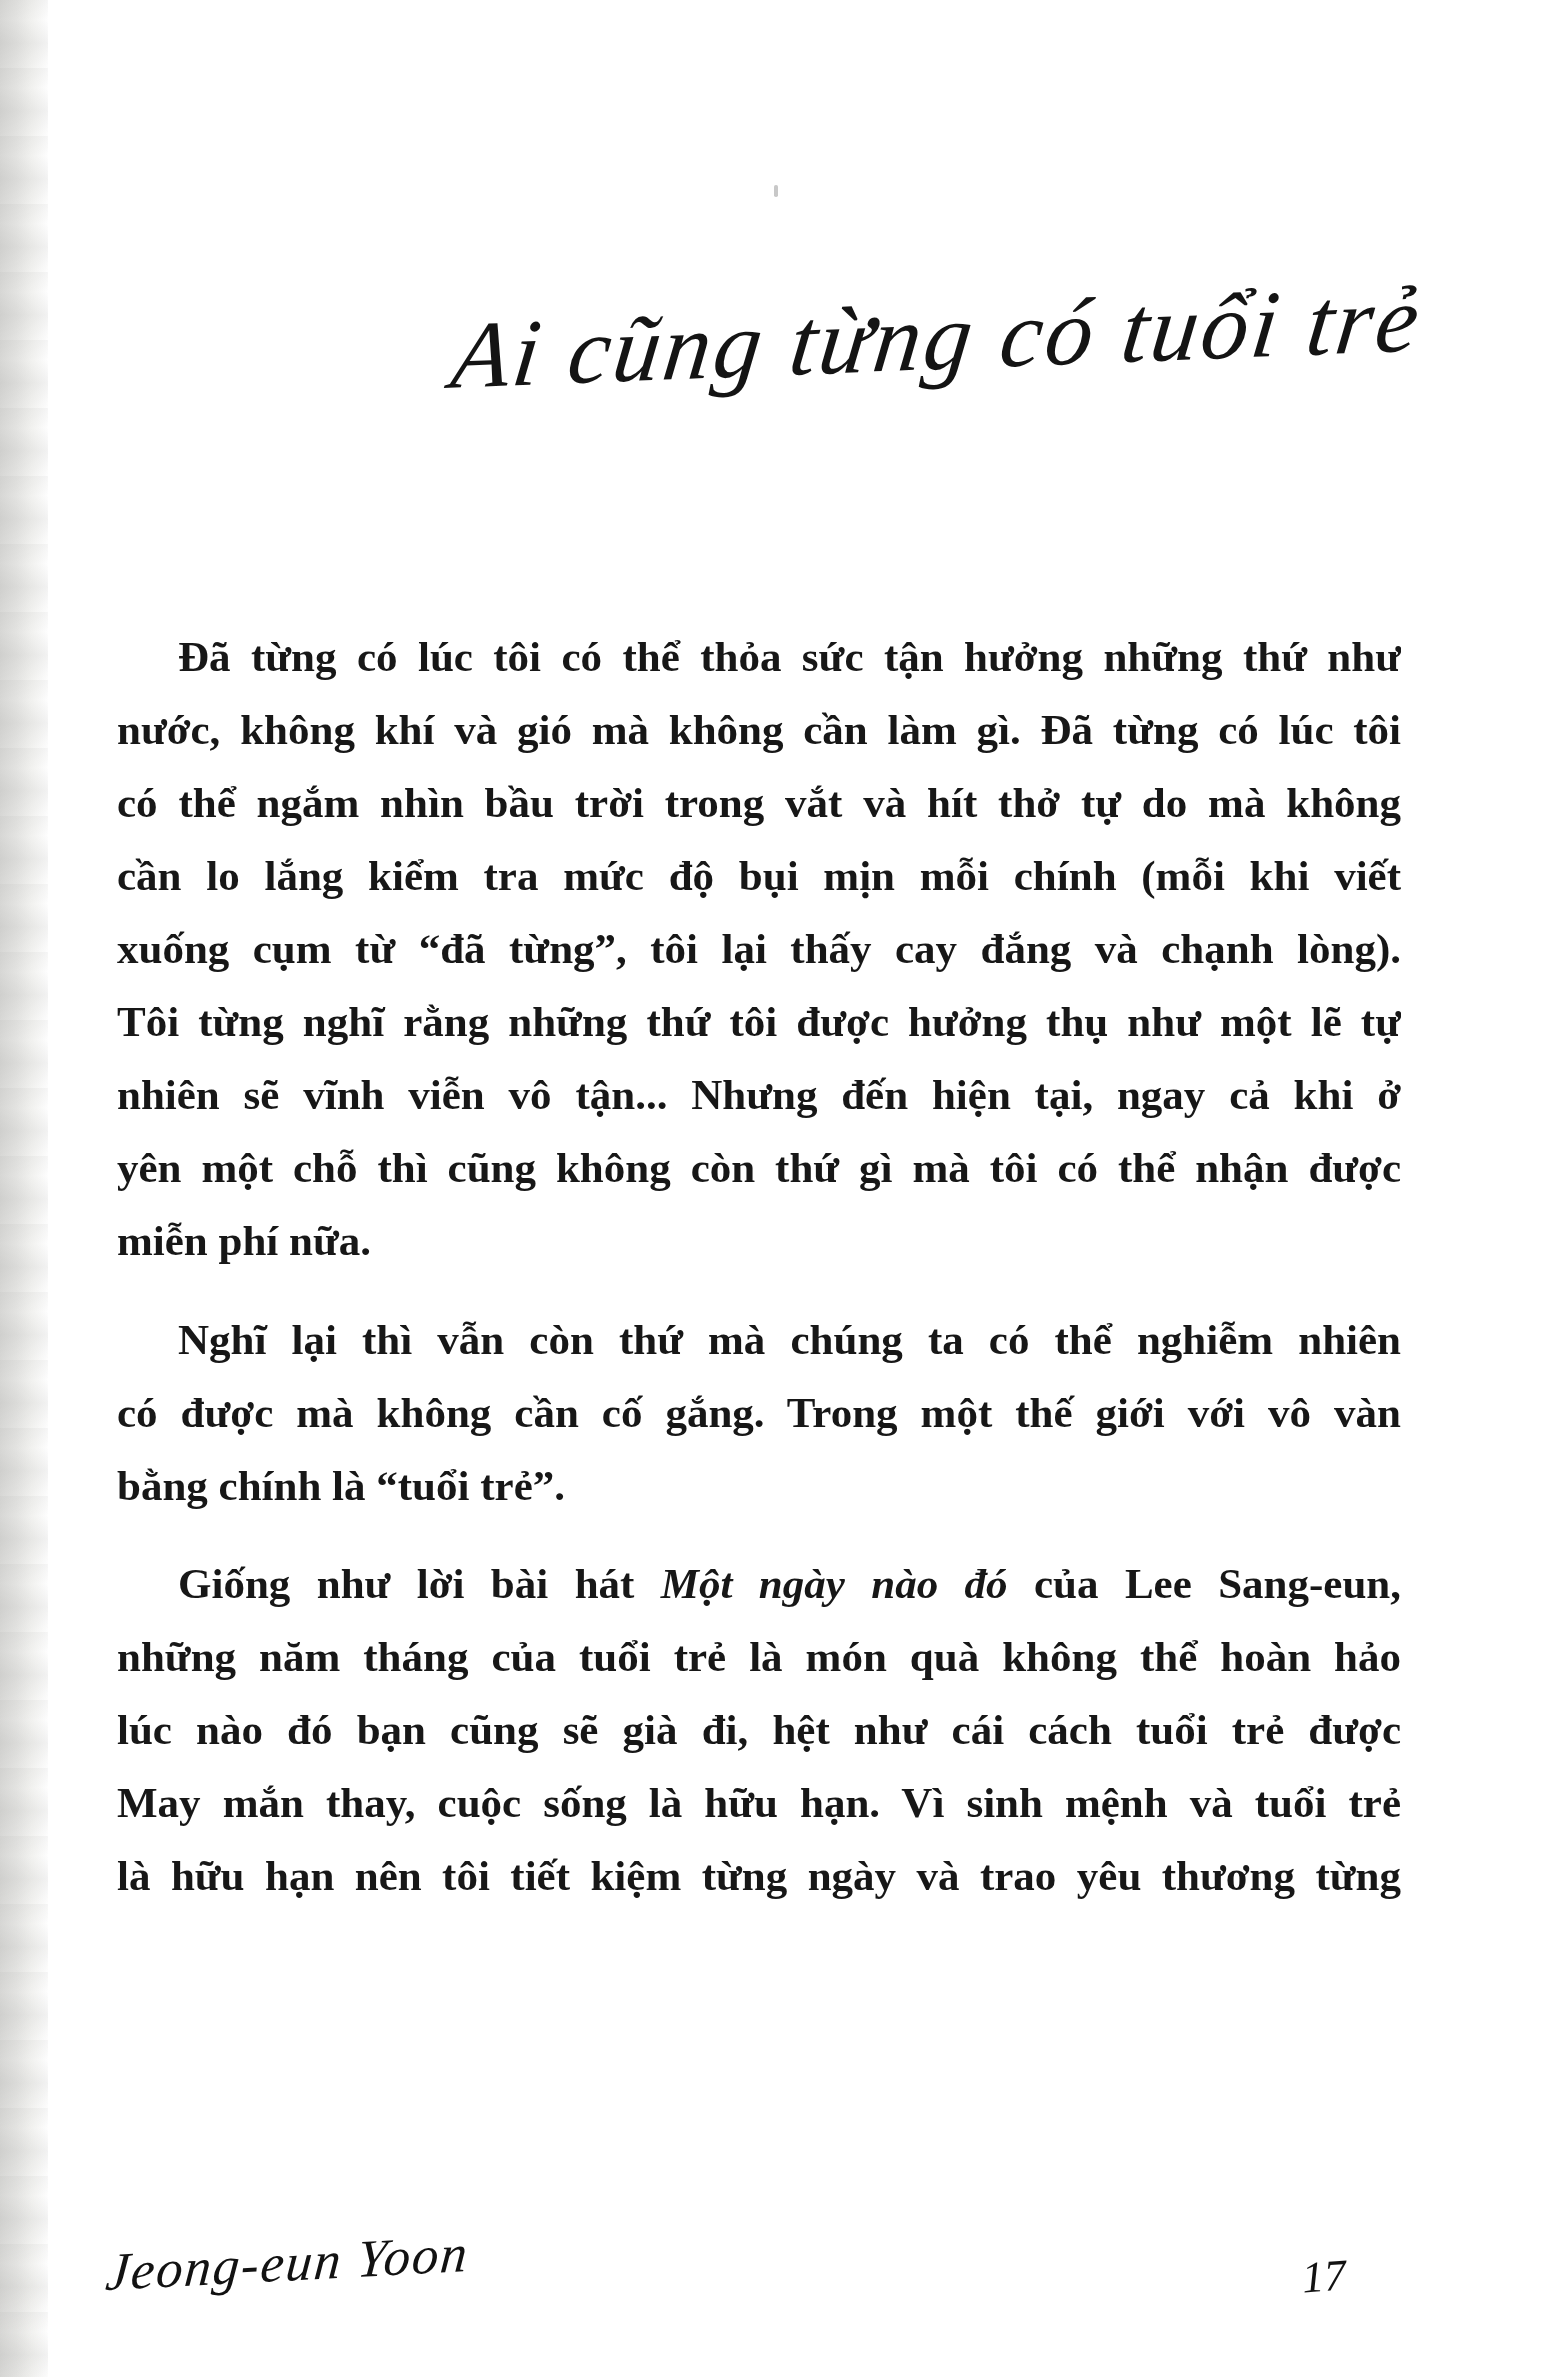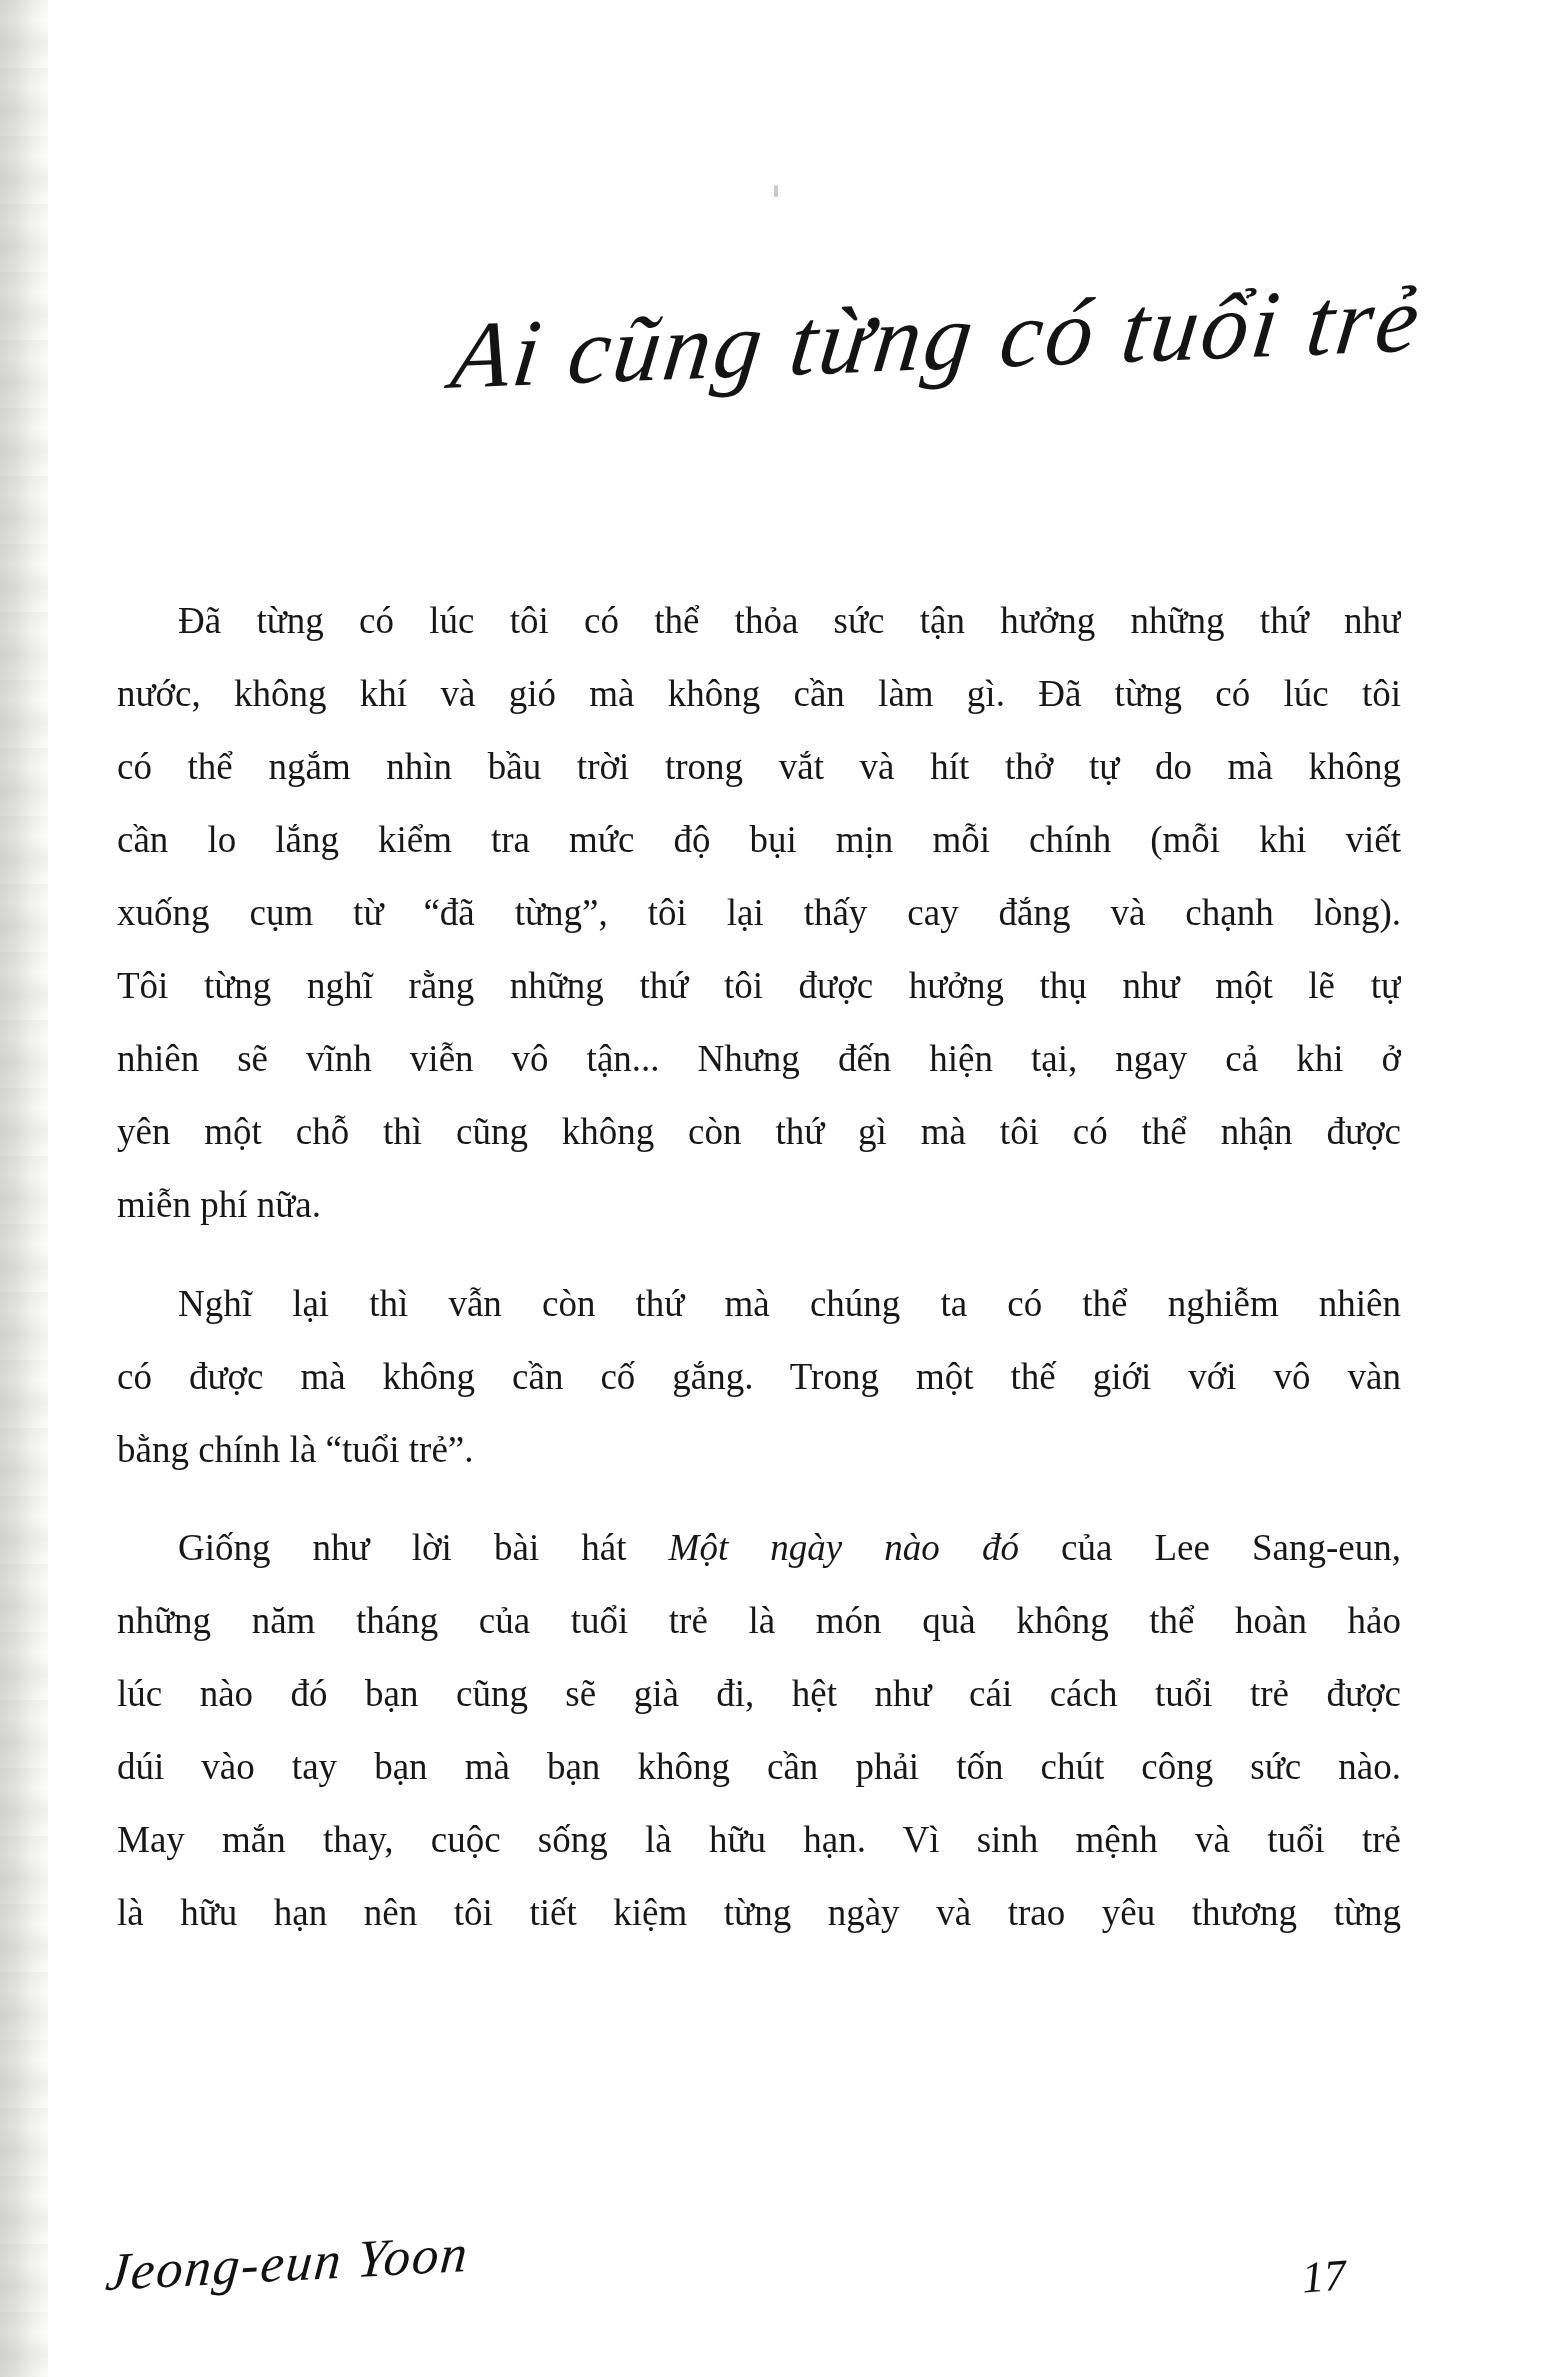--- a/index.html
+++ b/index.html
@@ -34,22 +34,23 @@
     font-style: italic;
     font-size: 95px;
     letter-spacing: 2.7px;
     color: #141414;
     transform: rotate(-2.2deg) skewX(-9deg);
     transform-origin: center;
     white-space: nowrap;
   }
 
   .body-text {
-    position: absolute; left: 117px; top: 584px; width: 1284px;
-    font-size: 37px;
+    position: absolute; left: 117px; top: 620px; width: 1284px;
+    font-size: 43px;
+    font-weight: bold;
   }
   .paragraph { margin: 0; }
   .paragraph + .paragraph { margin-top: 25.6px; }
   .line {
     line-height: 73px; height: 73px;
     text-align: justify;
     text-align-last: justify;
     -moz-text-align-last: justify;
     white-space: nowrap;
     overflow: hidden;
@@ -99,21 +100,20 @@
     </div>
     <div class="paragraph">
       <div class="line indent"><span>Nghĩ lại thì vẫn còn thứ mà chúng ta có thể nghiễm nhiên</span></div>
       <div class="line"><span>có được mà không cần cố gắng. Trong một thế giới với vô vàn</span></div>
       <div class="line endline"><span>bằng chính là “tuổi trẻ”.</span></div>
     </div>
     <div class="paragraph">
       <div class="line indent"><span>Giống như lời bài hát </span><span class="em">Một ngày nào đó</span><span> của Lee Sang-eun,</span></div>
       <div class="line"><span>những năm tháng của tuổi trẻ là món quà không thể hoàn hảo</span></div>
       <div class="line"><span>lúc nào đó bạn cũng sẽ già đi, hệt như cái cách tuổi trẻ được</span></div>
-      <div class="line"><span>dúi vào tay bạn mà bạn không cần phải tốn chút công sức nào.</span></div>
       <div class="line"><span>May mắn thay, cuộc sống là hữu hạn. Vì sinh mệnh và tuổi trẻ</span></div>
       <div class="line"><span>là hữu hạn nên tôi tiết kiệm từng ngày và trao yêu thương từng</span></div>
     </div>
   </div>
 
 <div class="footer-signature">Jeong-eun Yoon</div>
 
 <div class="page-number">17</div>
 
 

